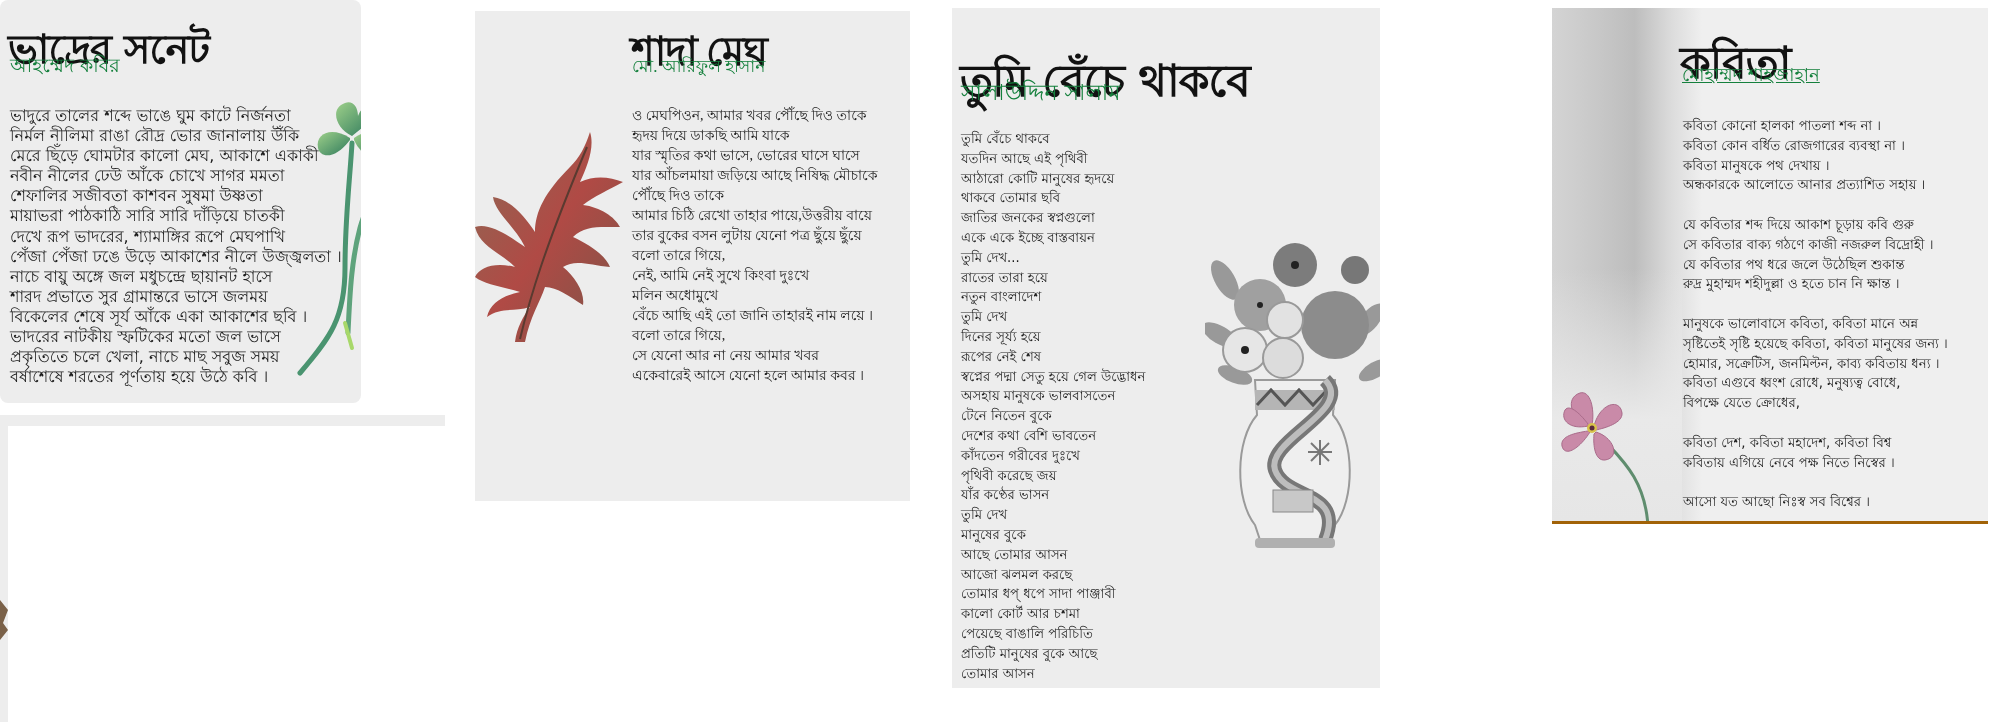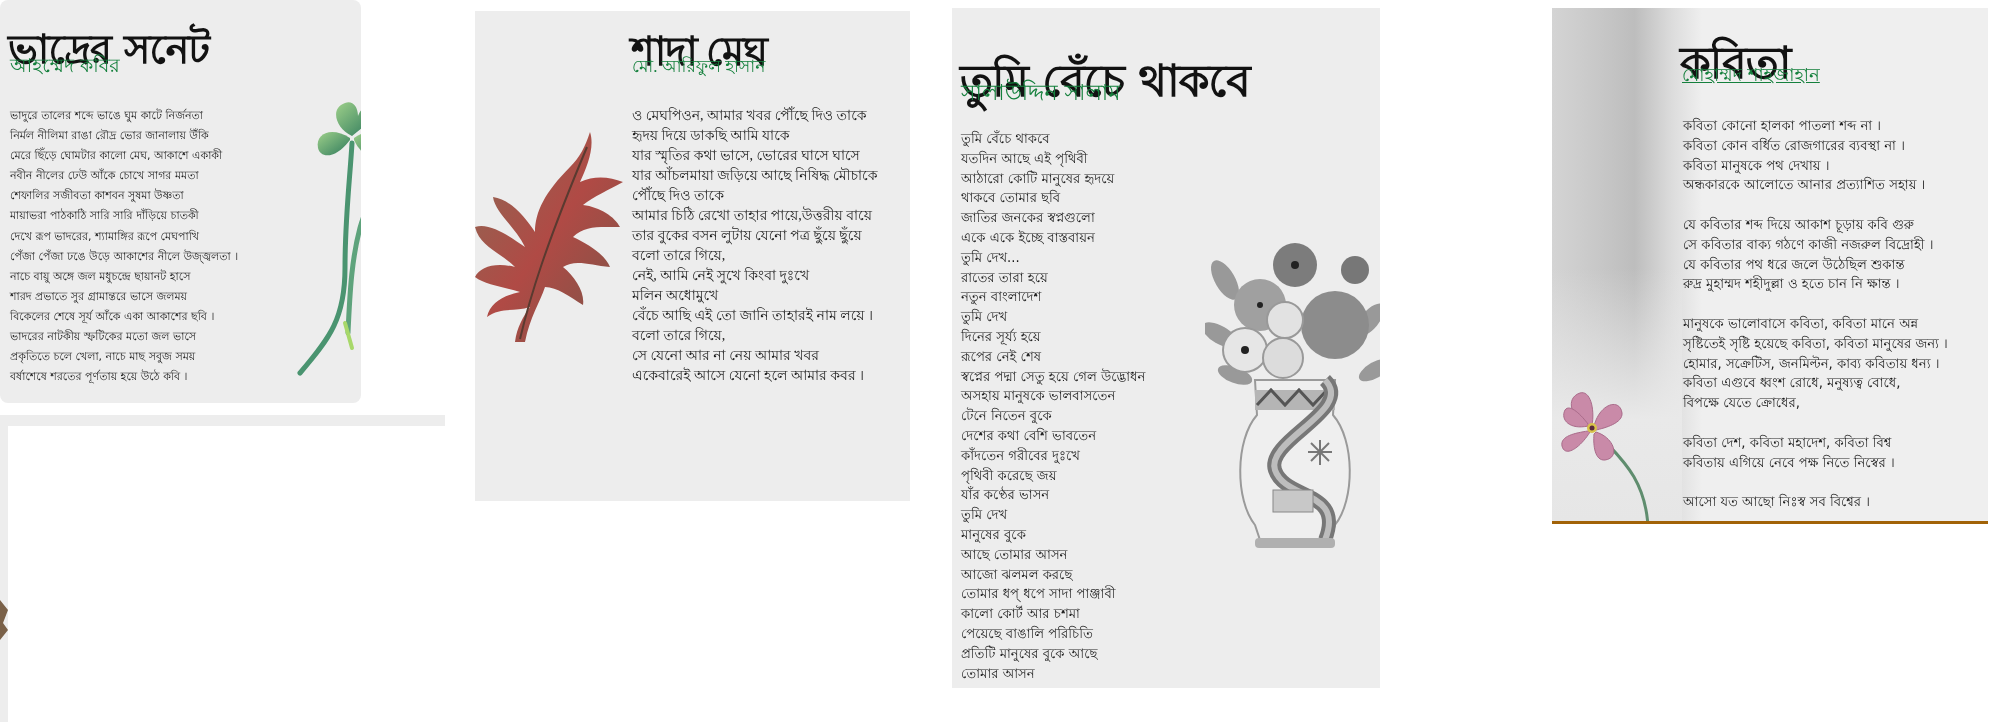--- a/index.html
+++ b/index.html
@@ -15,21 +15,21 @@
     white-space: nowrap; letter-spacing: -1px; line-height: 1;
   }
   .author { position: absolute; white-space: nowrap; color: #15803d; line-height: 1; }
   .poem { position: absolute; margin: 0; padding: 0; list-style: none; }
   .poem li { white-space: nowrap; color: #1c1c1c; }
 
   
   #p1 { left: 0; top: 0; width: 361px; height: 403px; border-radius: 8px; }
   #p1 .title { left: 8px; top: 2px; font-size: 40px; }
   #p1 .author { left: 10px; top: 56px; font-size: 19px; }
-  #p1 .poem { left: 10px; top: 106px; font-size: 11px; }
+  #p1 .poem { left: 10px; top: 106px; font-size: 16px; }
   #p1 .poem li { height: 20.1px; line-height: 20.1px; }
   #p1 .art { position: absolute; left: 290px; top: 88px; }
 
   
   #p1b { left: 0; top: 415px; width: 445px; height: 307px; background: #ededed; }
   #p1b .sheet { position: absolute; left: 8px; top: 11px; width: 440px; height: 296px; background: #ffffff; }
   #p1b .frag { position: absolute; left: 0; top: 180px; }
 
   
   #p2 { left: 475px; top: 11px; width: 435px; height: 490px; font-family: Liberation Serif, serif; }

